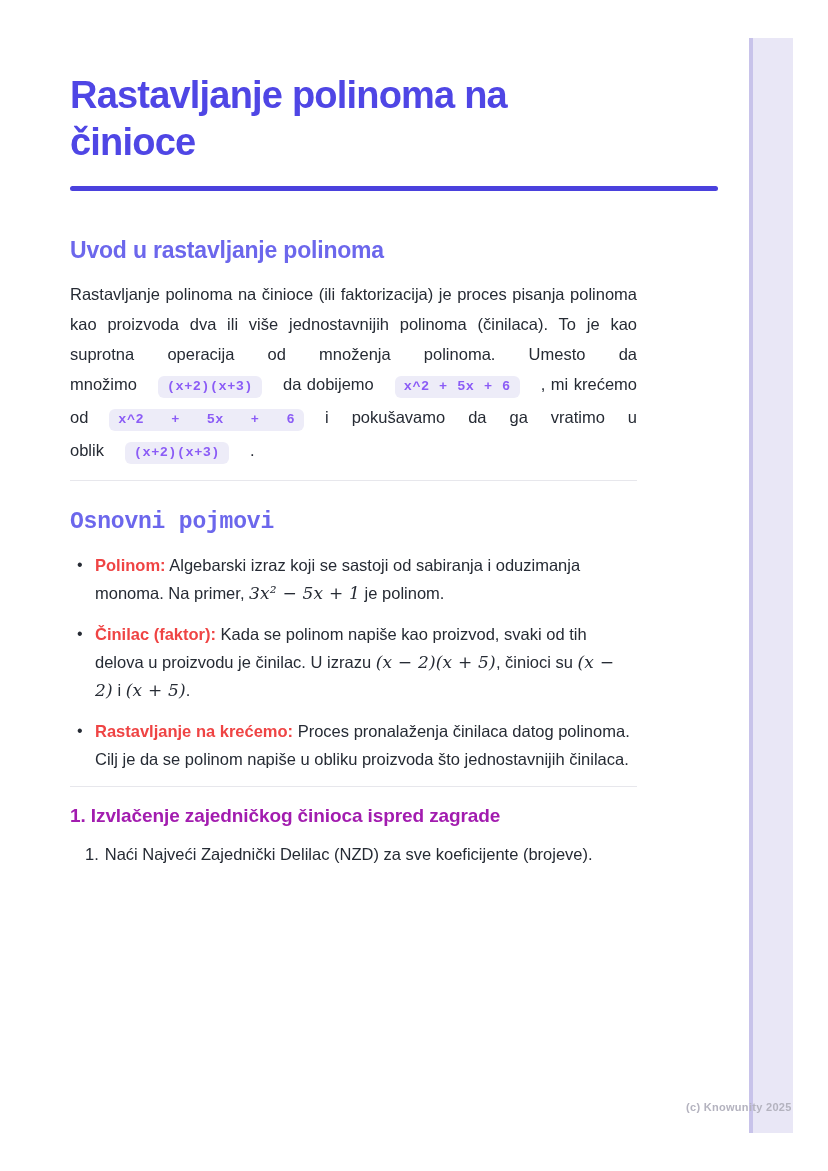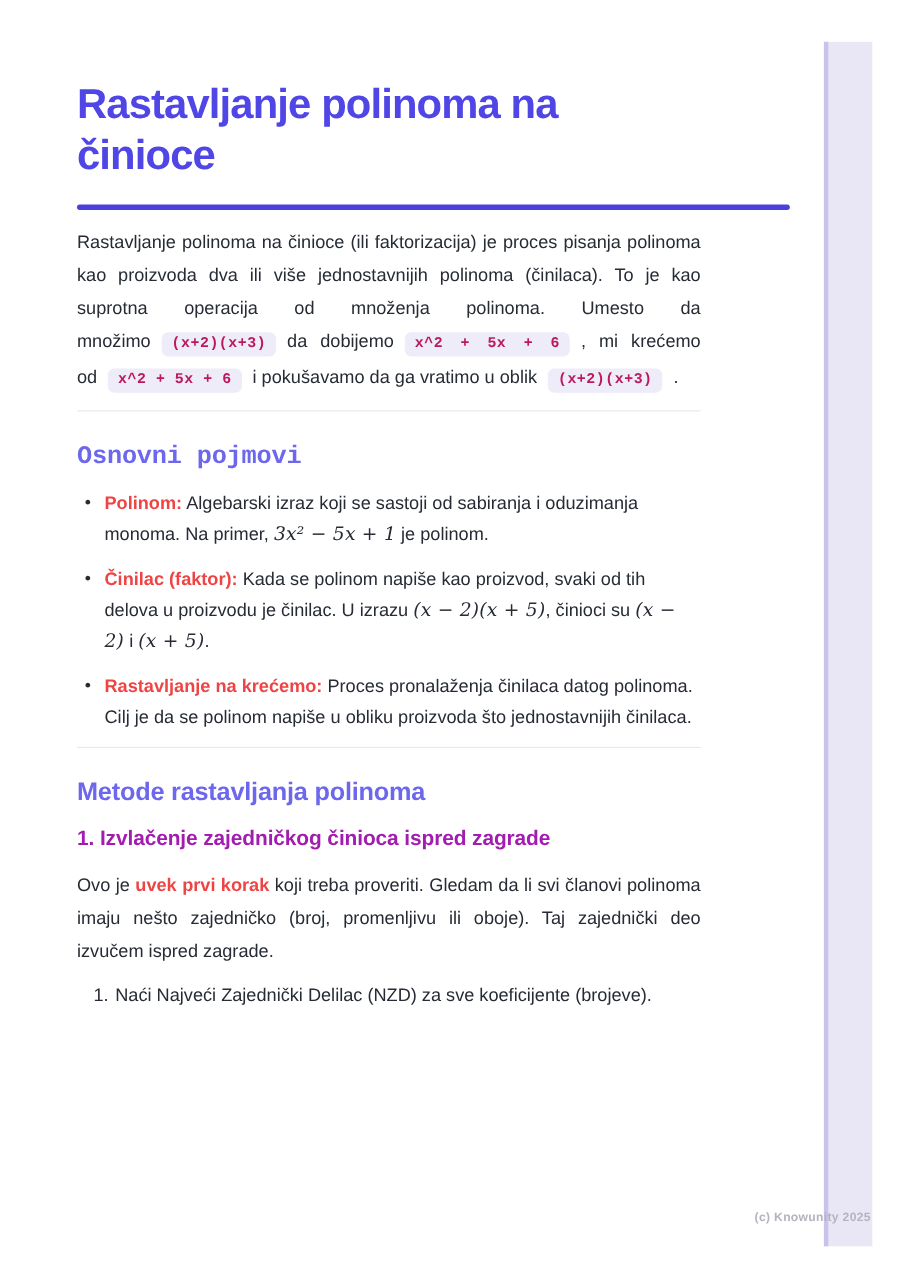--- a/index.html
+++ b/index.html
@@ -72,25 +72,25 @@
   .divider {
     height:1px; background:#e7e7ec;
     margin-top:12px;
   }
   .divider.d2 { margin-top:10px; }
 
   .chip {
     font-family:"Liberation Mono", monospace;
     font-size:13.5px;
     font-weight:700;
-    color:#be185d;
+    color:#8b5cf6;
     background:#edecf8;
     border-radius:6px;
     padding:3px 9px 4px 9px;
-    margin:0 10px;
+    margin:0 21px;
     letter-spacing:0.5px;
     white-space:nowrap;
   }
 
   .b { font-weight:700; color:#ef4444; }
 
   .math {
     font-family:"DejaVu Serif", serif;
     font-style:italic;
     font-size:17px;
@@ -137,20 +137,21 @@
 
 <div class="side-bar"></div>
 
 <div class="footer-note">(c) Knowunity 2025</div>
 
 <div class="content">
 
   <h1 class="page-title">Rastavljanje polinoma na činioce</h1>
   <div class="title-rule"></div>
 
+  <h2 class="section-heading">Uvod u rastavljanje polinoma</h2>
 
   <p class="body just"><span>Rastavljanje polinoma na činioce (ili faktorizacija) je proces pisanja polinoma kao proizvoda dva ili više jednostavnijih polinoma (činilaca). To je kao suprotna operacija od množenja polinoma. Umesto da množimo</span><span class="chip">(x+2)(x+3)</span><span>da dobijemo</span><span class="chip">x^2 + 5x + 6</span><span>, mi krećemo od</span><span class="chip">x^2 + 5x + 6</span><span>i pokušavamo da ga vratimo u oblik</span><span class="chip">(x+2)(x+3)</span><span>.</span></p>
 
 
   <div class="divider"></div>
 
   <h2 class="section-heading mt-sm">Osnovni pojmovi</h2>
 
   <ul class="term-list">
     <li>
@@ -159,25 +160,23 @@
     <li>
       <span class="bullet">•</span><span class="b">Činilac (faktor):</span><span> Kada se polinom napiše kao proizvod, svaki od tih delova u proizvodu je činilac. U izrazu </span><span class="math">(x − 2)(x + 5)</span><span>, činioci su </span><span class="math">(x − 2)</span><span> i </span><span class="math">(x + 5)</span><span>.</span>
     </li>
     <li>
       <span class="bullet">•</span><span class="b">Rastavljanje na krećemo:</span><span> Proces pronalaženja činilaca datog polinoma. Cilj je da se polinom napiše u obliku proizvoda što jednostavnijih činilaca.</span>
     </li>
   </ul>
 
   <div class="divider d2"></div>
 
-  <h2 class="section-heading mt-md">Metode rastavljanja polinoma</h2>
 
 
   <h3 class="subsection-heading">1. Izvlačenje zajedničkog činioca ispred zagrade</h3>
 
-  <p class="body just"><span>Ovo je </span><span class="b">uvek prvi korak</span><span> koji treba proveriti. Gledam da li svi članovi polinoma imaju nešto zajedničko (broj, promenljivu ili oboje). Taj zajednički deo izvučem ispred zagrade.</span></p>
 
 
   <ol class="steps">
     <li><span class="num">1.</span><span>Naći Najveći Zajednički Delilac (NZD) za sve koeficijente (brojeve).</span></li>
   </ol>
 
 </div>
 
 </body></html>

